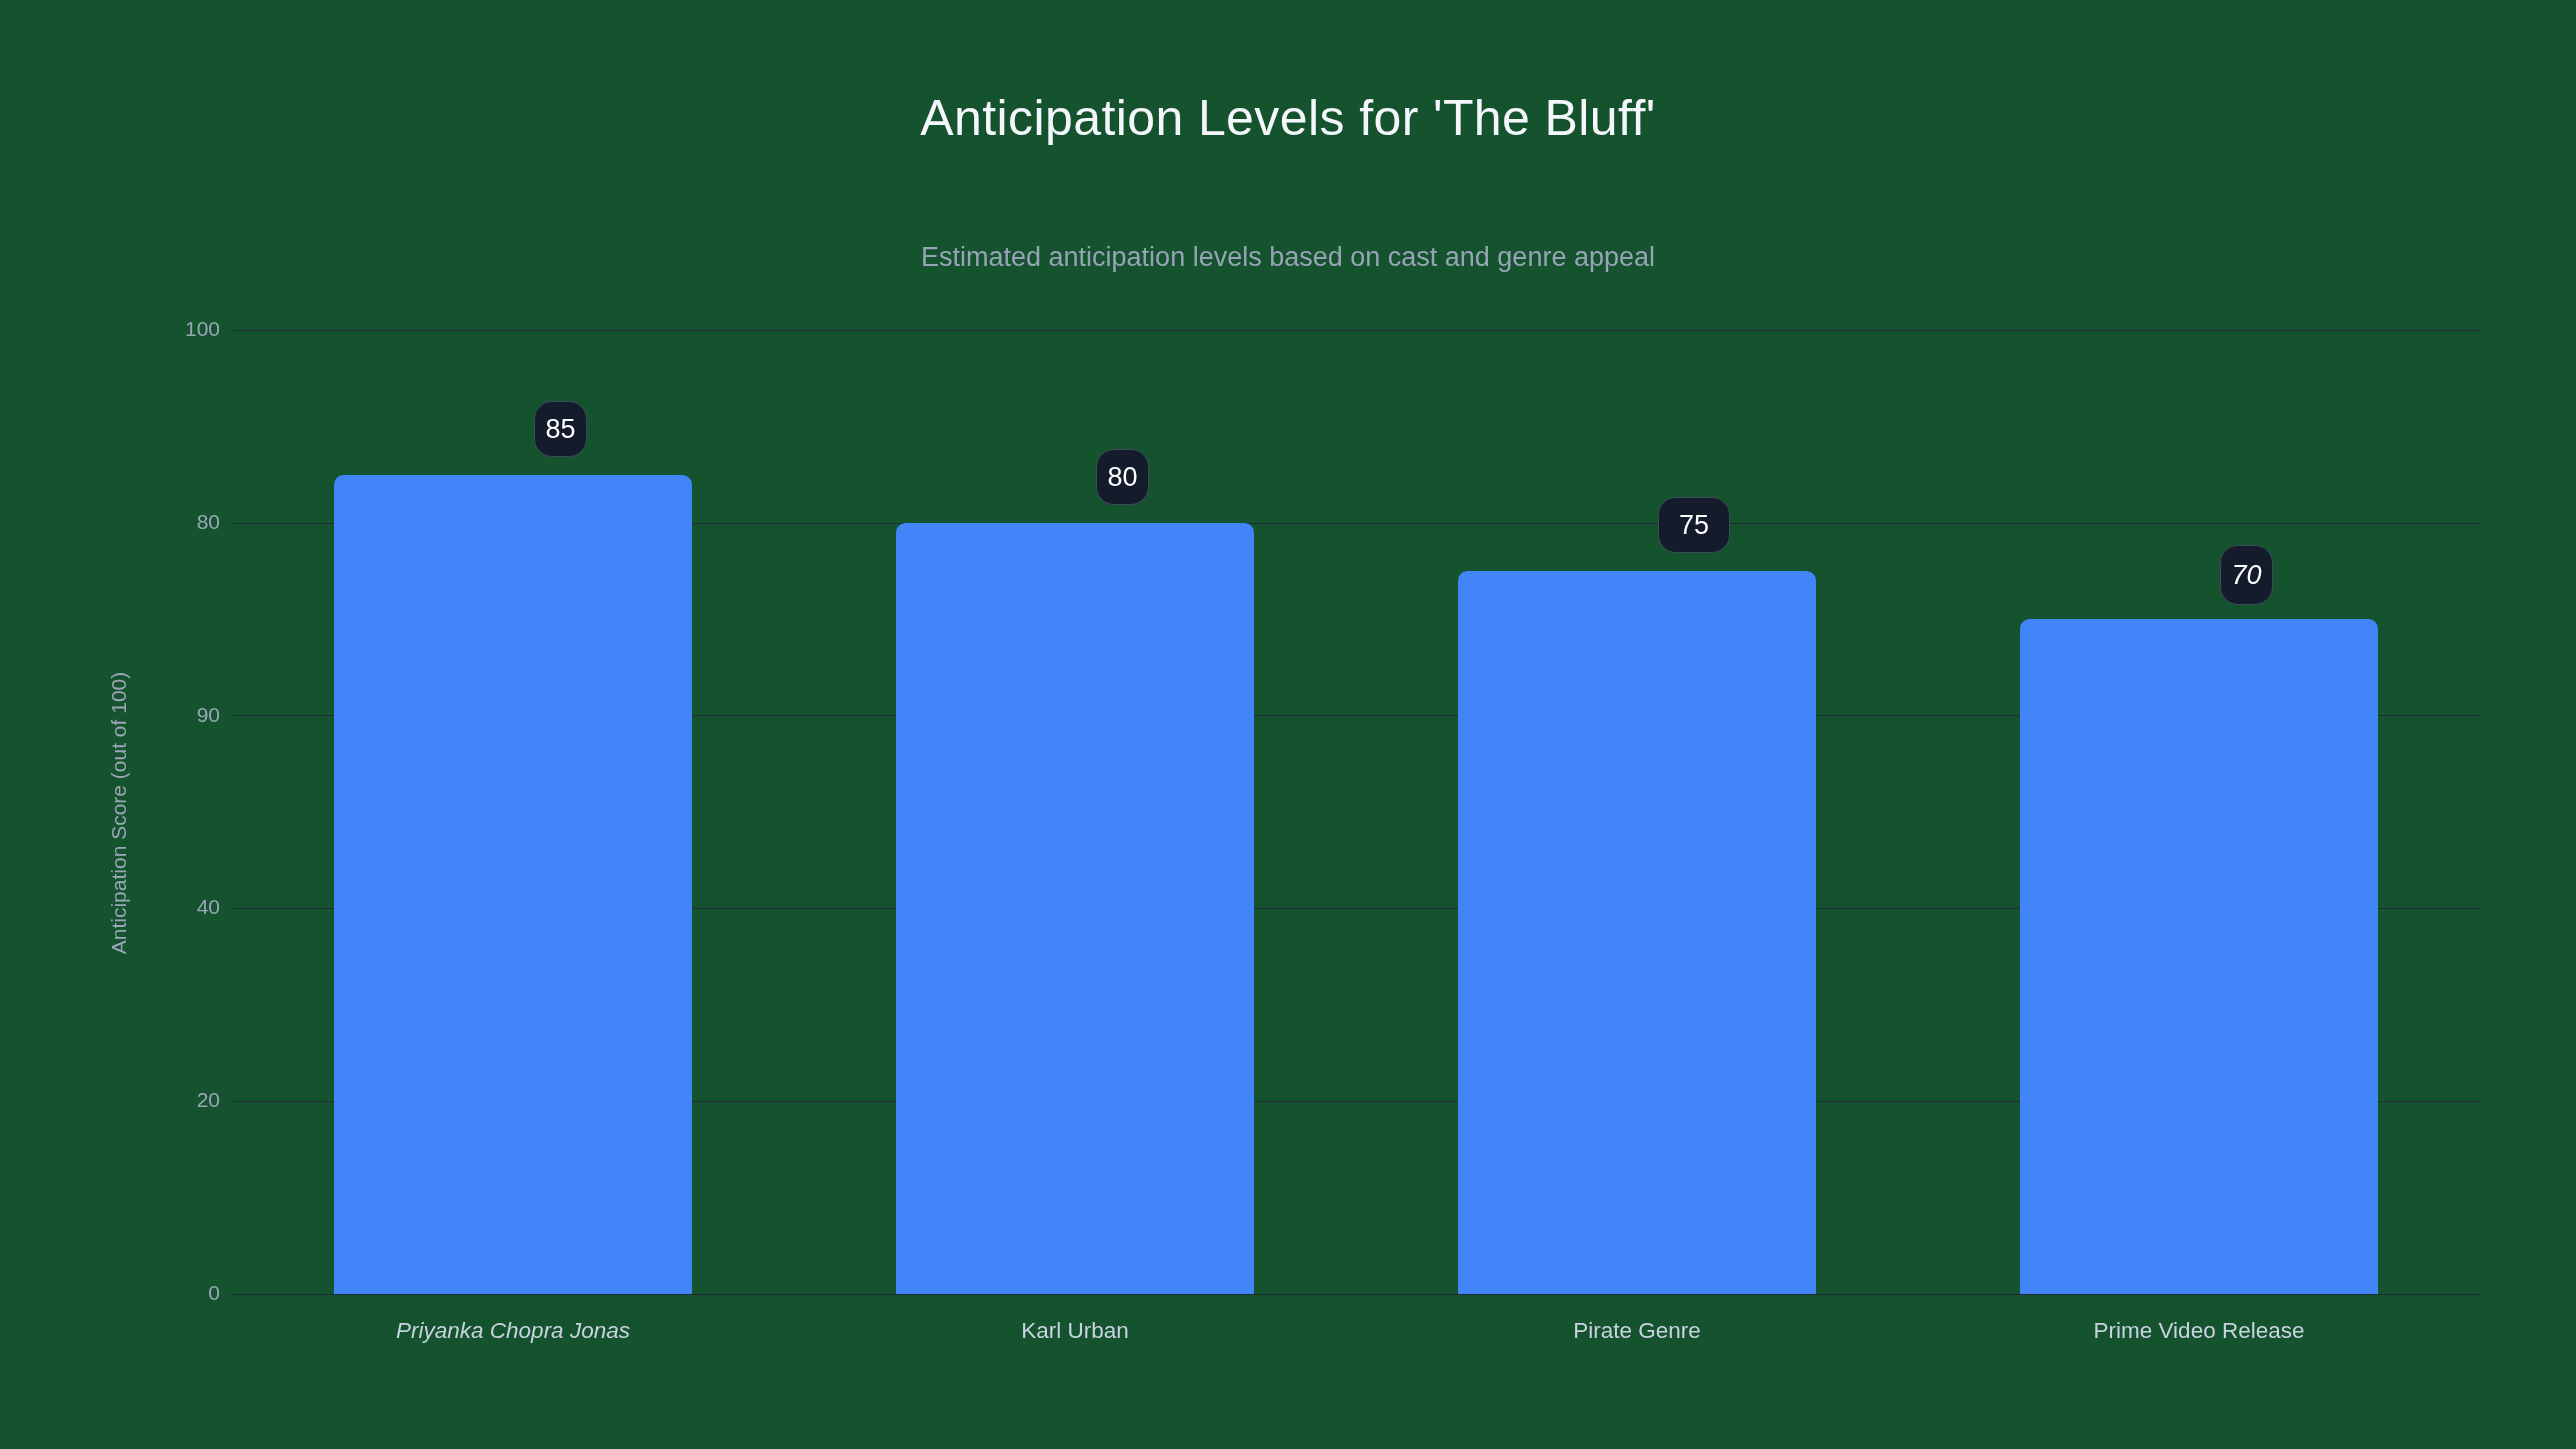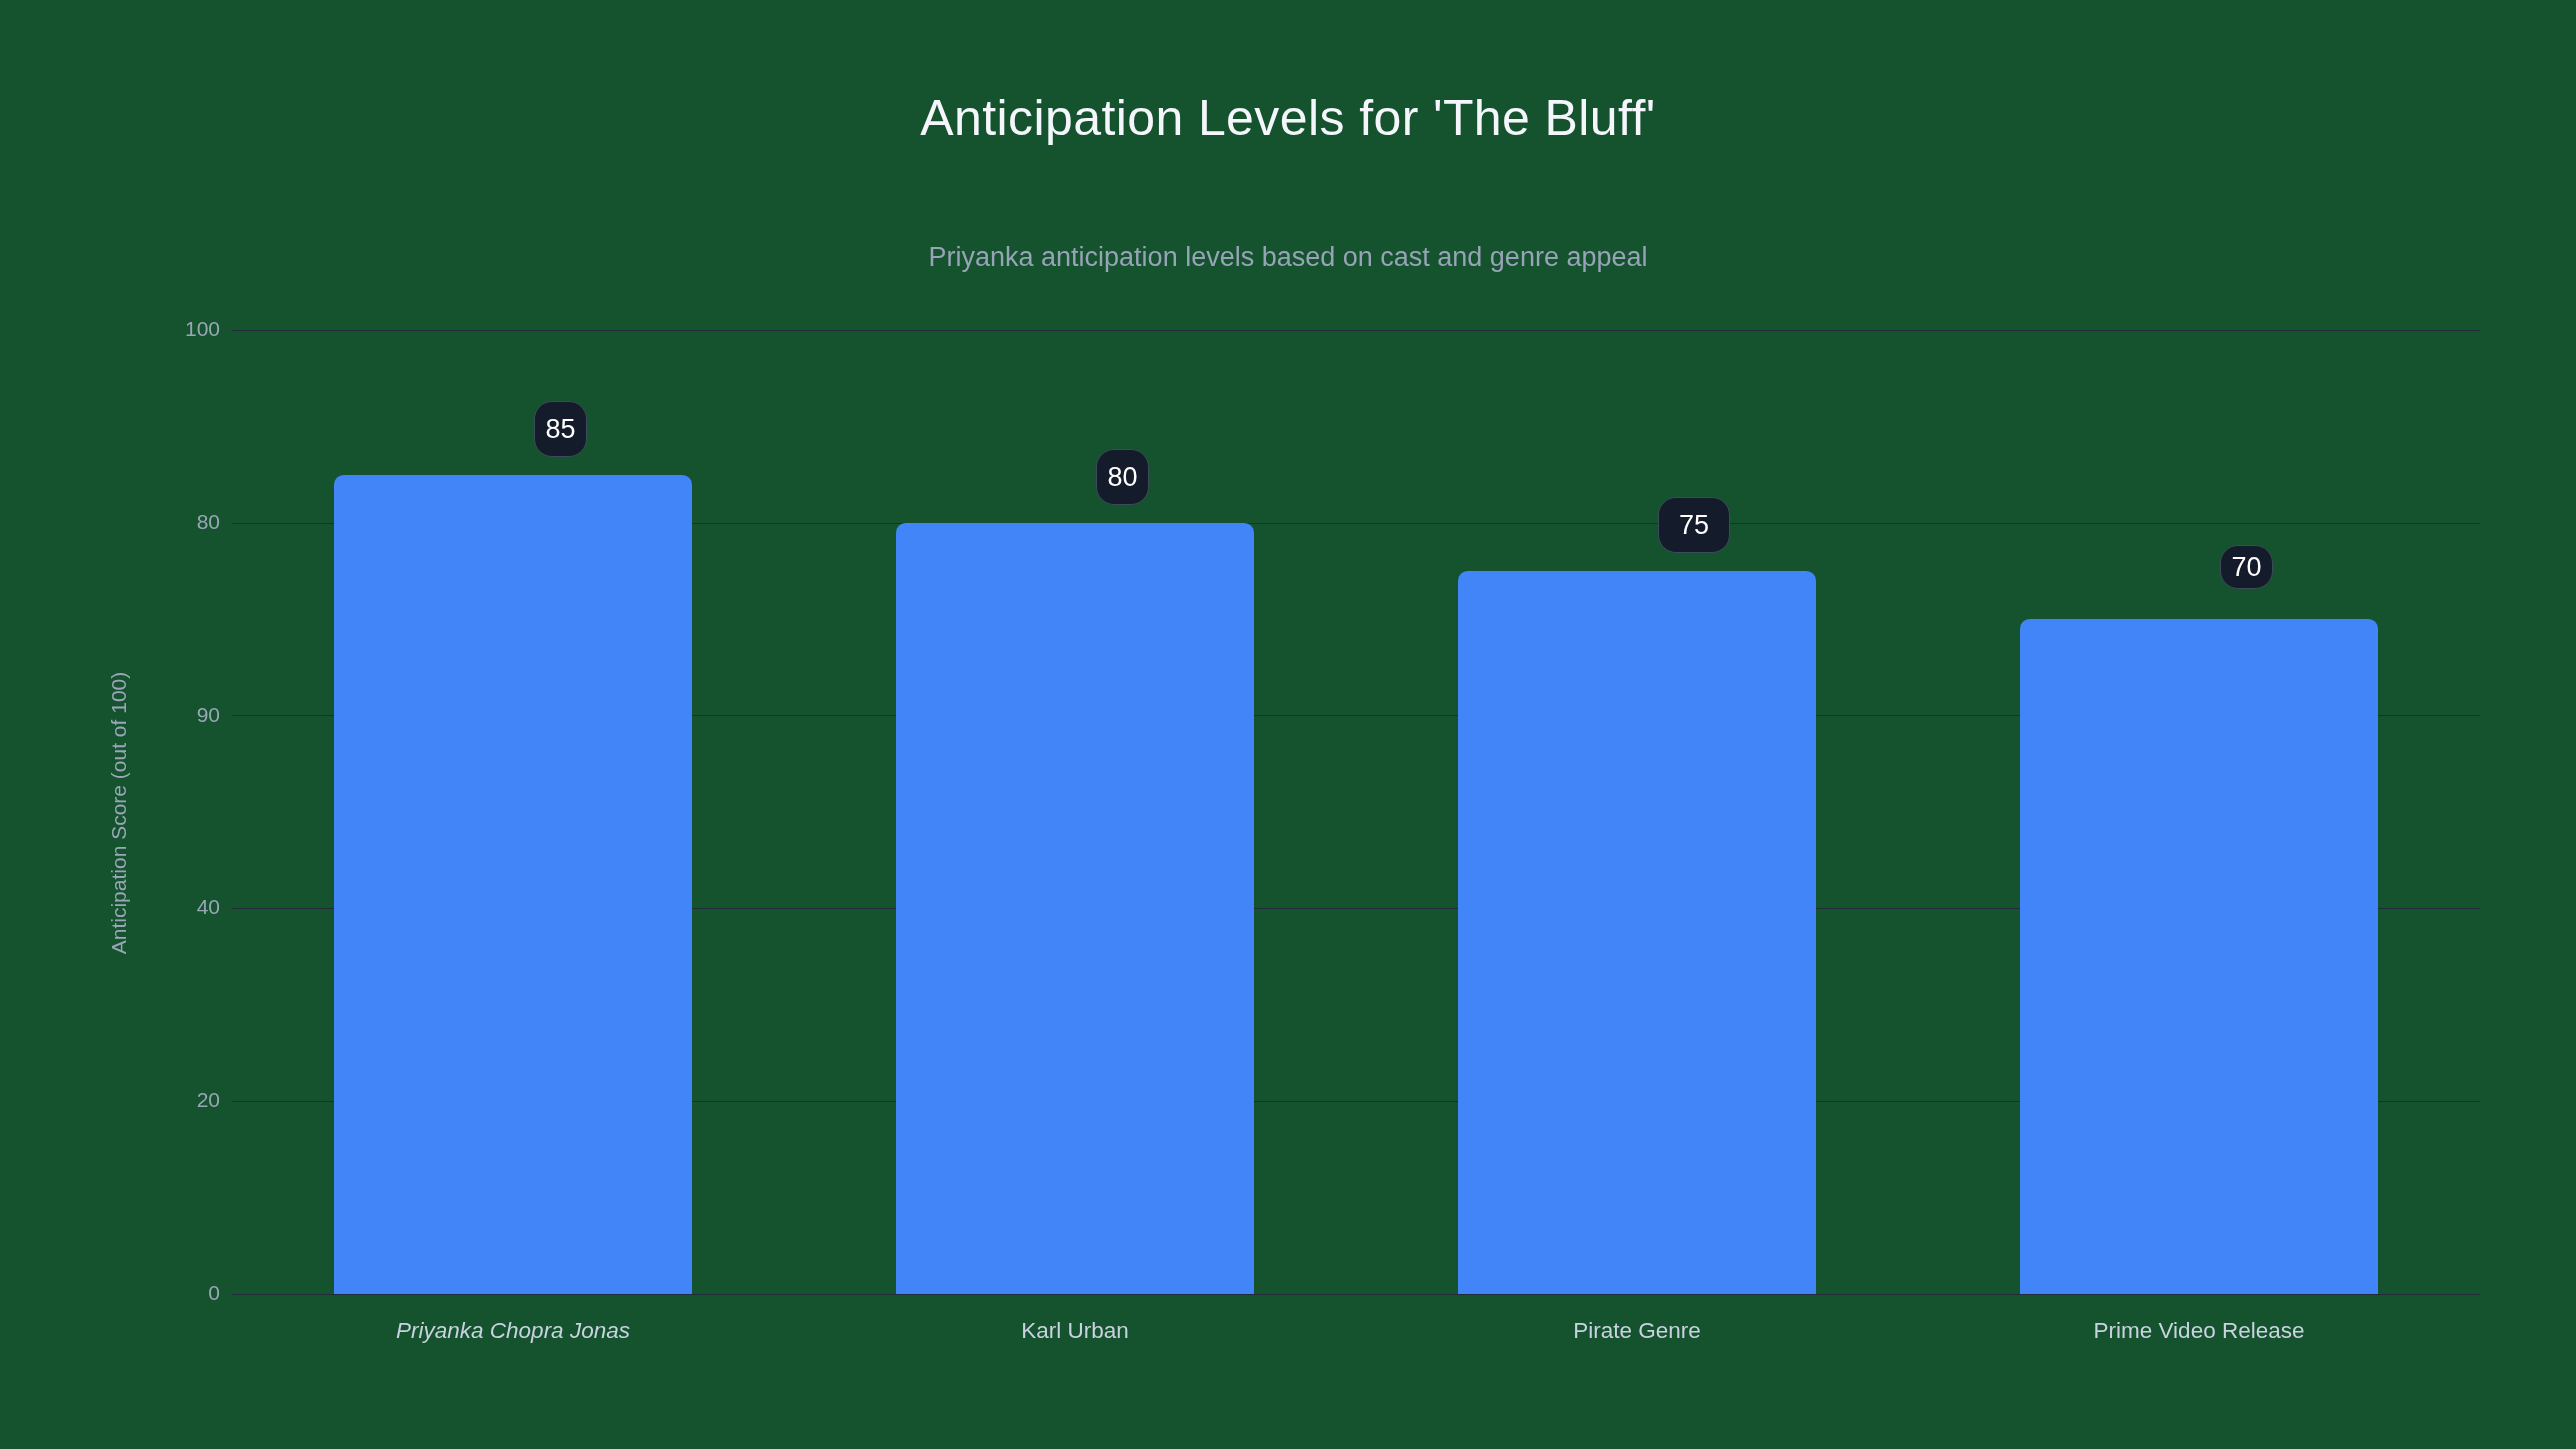--- a/index.html
+++ b/index.html
@@ -121,21 +121,21 @@
     top: 1318px;
   }
 </style>
 </head>
 <body>
 
 <div id="canvas">
 
   <div id="chart-title">Anticipation Levels for 'The Bluff'</div>
 
-  <div id="chart-subtitle">Priyanka anticipation levels based on cast and genre appeal</div>
+  <div id="chart-subtitle">Estimated anticipation levels based on cast and genre appeal</div>
 
   <div id="y-axis-title">
     <div id="y-axis-title-text">Anticipation Score (out of 100)</div>
   </div>
 
   <div id="ytick-layer">
       <div class="ytick" style="left: 59px; top: 317px;">100</div>
       <div class="ytick" style="left: 59px; top: 510px;">80</div>
       <div class="ytick" style="left: 59px; top: 703px;">90</div>
       <div class="ytick" style="left: 59px; top: 895px;">40</div>
@@ -157,21 +157,21 @@
         <div class="bar" style="left: 664px; top: 193px; width: 358px; height: 771px; background: rgb(66, 133, 248);"></div>
         <div class="bar" style="left: 1226px; top: 241px; width: 358px; height: 723px; background: rgb(66, 133, 248);"></div>
         <div class="bar" style="left: 1788px; top: 289px; width: 358px; height: 675px; background: rgb(66, 133, 248);"></div>
       </div>
   </div>
 
   <div id="badge-layer">
       <div class="value-badge" style="width: 53px; height: 56px; left: 486px; top: 401px;">85</div>
       <div class="value-badge" style="width: 53px; height: 56px; left: 1048px; top: 449px;">80</div>
       <div class="value-badge" style="width: 72px; height: 56px; left: 1610px; top: 497px;">75</div>
-      <div class="value-badge" style="width: 53px; height: 44px; left: 2172px; top: 545px;">70</div>
+      <div class="value-badge" style="width: 53px; height: 60px; left: 2172px; top: 545px; font-style: italic;">70</div>
     </div>
   <div id="xlabel-layer">
       <div class="xlabel" style="left: 232px; width: 562px; font-style: italic;">Priyanka Chopra Jonas</div>
       <div class="xlabel" style="left: 794px; width: 562px;">Karl Urban</div>
       <div class="xlabel" style="left: 1356px; width: 562px;">Pirate Genre</div>
       <div class="xlabel" style="left: 1918px; width: 562px;">Prime Video Release</div>
     </div>
 
 </div>
 

